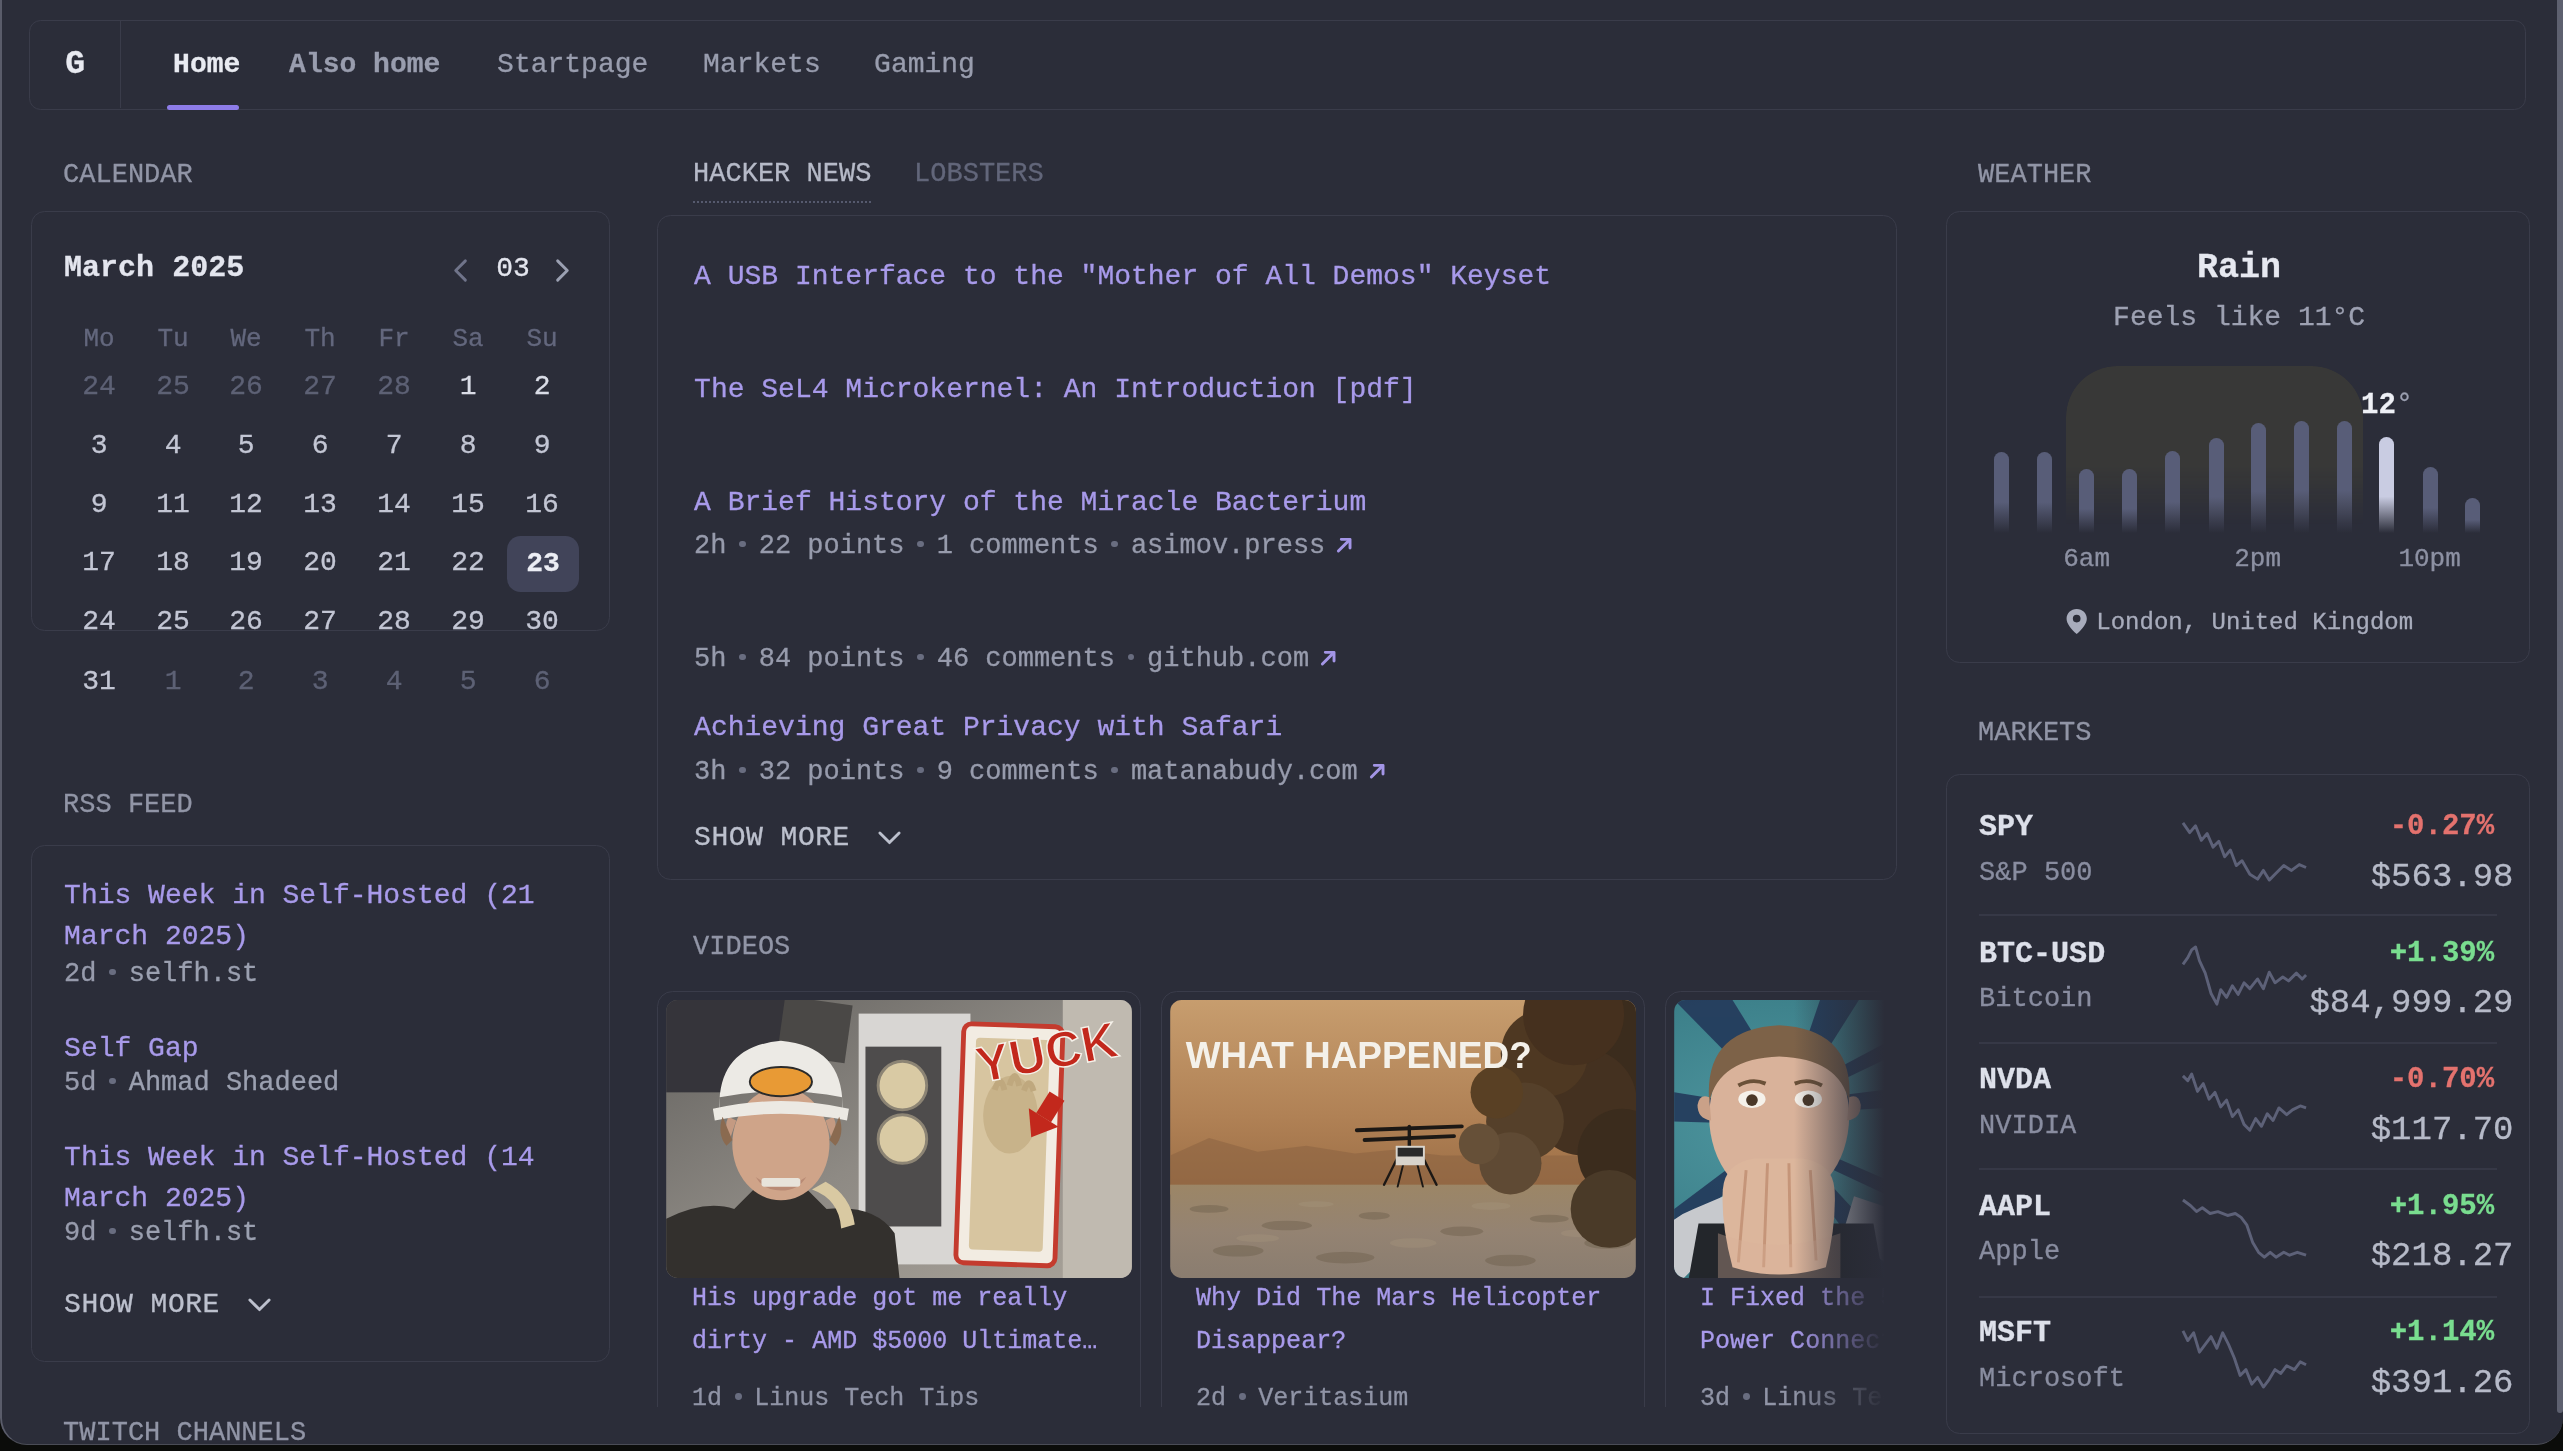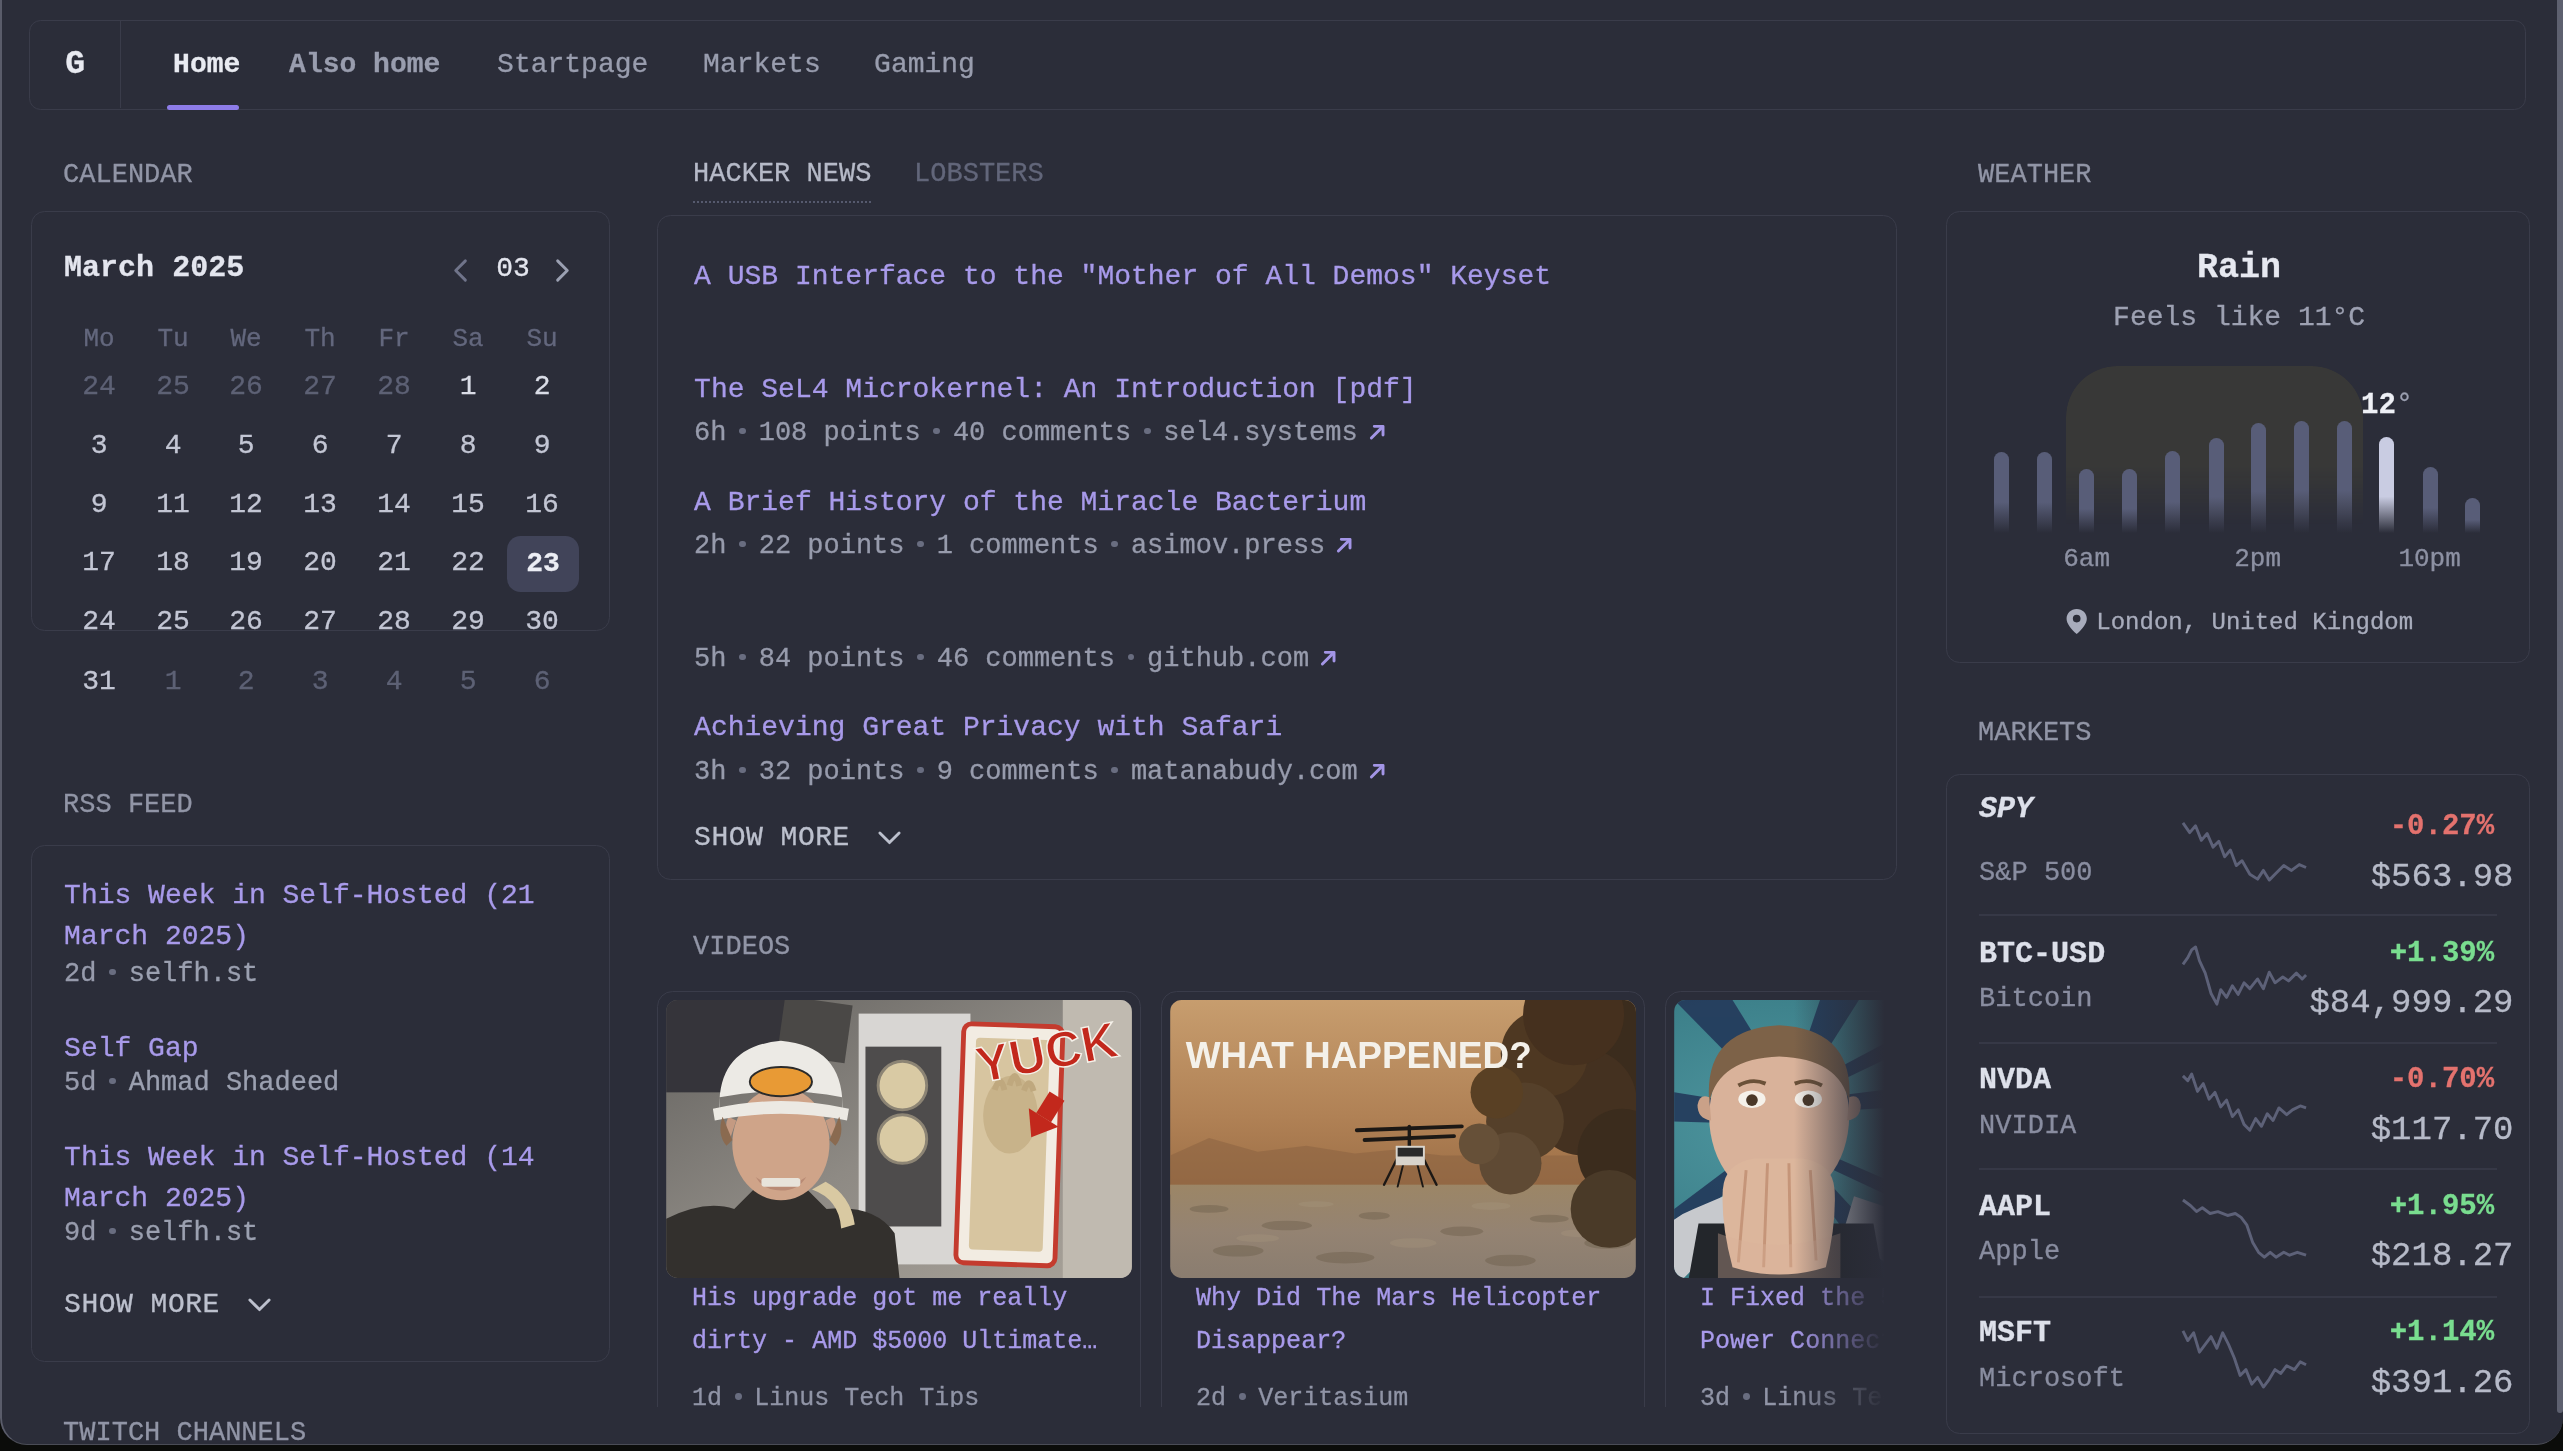--- a/index.html
+++ b/index.html
@@ -169,24 +169,20 @@
     </div>
     <div class="label abs" style="left:32px; top:1309px;">TWITCH CHANNELS</div>
   </div>
 
   <div id="col-mid">
     <div class="tab abs" style="left:36px; top:48px; color:#b6bac8; padding-bottom:11.7px; border-bottom:2.9px dotted #565a6e;">HACKER NEWS</div>
     <div class="tab abs" style="left:257px; top:48px; color:#62667a;">LOBSTERS</div>
     <div class="card" id="hn-card">
       <div class="hn-t" style="top:45px;">A USB Interface to the "Mother of All Demos" Keyset</div>
       <div class="hn-t" style="top:158px;">The SeL4 Microkernel: An Introduction [pdf]</div>
-      <div class="hn-m" style="top:202px;">6h<span class="dot"></span>108 points<span class="dot"></span>40 comments<span class="dot"></span>sel4.systems<svg class="arrsvg" width="20.4" height="20.4" viewBox="0 0 21 21" fill="none" stroke="#a395e6" stroke-width="3" stroke-linecap="round" stroke-linejoin="round">
-              <path d="M4.5 16.5 L16 5"></path>
-              <path d="M7.5 4.5 h9 v9"></path>
-            </svg></div>
       <div class="hn-t" style="top:271px;">A Brief History of the Miracle Bacterium</div>
       <div class="hn-m" style="top:315px;">2h<span class="dot"></span>22 points<span class="dot"></span>1 comments<span class="dot"></span>asimov.press<svg class="arrsvg" width="20.4" height="20.4" viewBox="0 0 21 21" fill="none" stroke="#a395e6" stroke-width="3" stroke-linecap="round" stroke-linejoin="round">
               <path d="M4.5 16.5 L16 5"></path>
               <path d="M7.5 4.5 h9 v9"></path>
             </svg></div>
       <div class="hn-m" style="top:428px;">5h<span class="dot"></span>84 points<span class="dot"></span>46 comments<span class="dot"></span>github.com<svg class="arrsvg" width="20.4" height="20.4" viewBox="0 0 21 21" fill="none" stroke="#a395e6" stroke-width="3" stroke-linecap="round" stroke-linejoin="round">
               <path d="M4.5 16.5 L16 5"></path>
               <path d="M7.5 4.5 h9 v9"></path>
             </svg></div>
       <div class="hn-t" style="top:496px;">Achieving Great Privacy with Safari</div>
@@ -393,21 +389,21 @@
       <div class="wtime" style="left:252px;">2pm</div>
       <div class="wtime" style="left:424px;">10pm</div>
       <div class="abs" style="left:0; top:396px; width:584px; text-align:center; font-size:24px; color:#a8acbc;">
         <svg style="display:inline-block; vertical-align:-5.8px; margin-right:7.8px;" width="23.4" height="27" viewBox="0 0 24 28">
               <path d="M12 1 C6 1 1.5 5.5 1.5 11.2 C1.5 16 6 22 12 27 C18 22 22.5 16 22.5 11.2 C22.5 5.5 18 1 12 1 Z M12 15 a4 4 0 1 1 0.001 -8 a4 4 0 0 1 0 8 Z" fill="#a8acbc"></path>
             </svg>London, United Kingdom
       </div>
     </div>
     <div class="label abs" style="left:32px; top:609px;">MARKETS</div>
     <div class="card" id="markets-card">
-      <div class="mk-sym" style="top:17px;font-style:italic;">SPY</div>
+      <div class="mk-sym" style="top:35px;">SPY</div>
       <div class="mk-name" style="top:83px;">S&amp;P 500</div>
       <svg class="mk-spark" style="top:42px;" width="127" height="69" viewBox="0 0 131 71" fill="none" stroke="#5d6178" stroke-width="3" stroke-linejoin="round">
             <polyline points="2,6 9,16 15,9 21,24 27,17 33,31 39,25 45,41 51,34 57,50 63,45 71,59 79,64 85,55 91,65 98,58 106,50 114,55 122,49 129,52"></polyline>
           </svg>
       <div class="mk-chg red" style="top:35px;">-0.27%</div>
       <div class="mk-price" style="top:83px;">$563.98</div>
       <div class="mk-sep" style="top:139px;"></div>
 
       <div class="mk-sym" style="top:162px;">BTC-USD</div>
       <div class="mk-name" style="top:209px;">Bitcoin</div>

